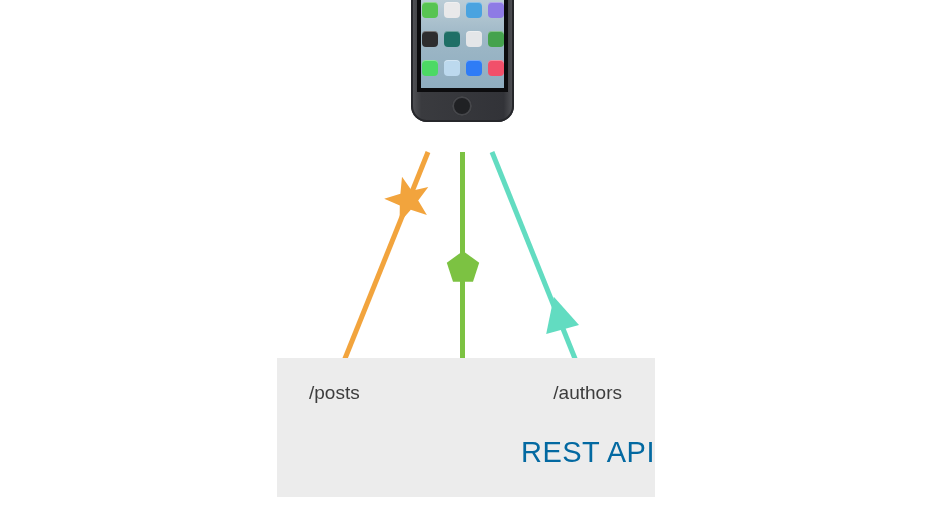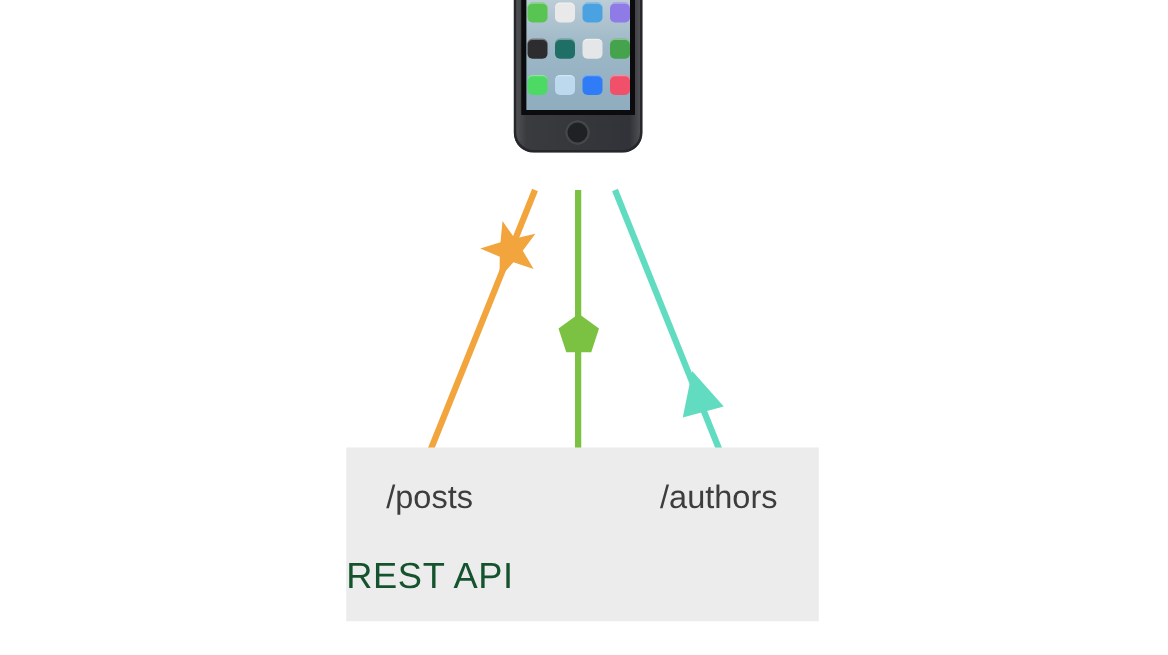--- a/index.html
+++ b/index.html
@@ -83,29 +83,29 @@
     height: 139px;
     background: #ececec;
     box-sizing: border-box;
   }
   .endpoint-row {
     display: flex;
     justify-content: space-between;
     padding: 24px 33px 0 32px;
   }
   .endpoint-label {
-    font-size: 26px;
+    font-size: 19px;
     color: #3d3d3d;
   }
   .api-title {
     margin-top: 32px;
-    text-align: left;
+    text-align: right;
     font-size: 29px;
     letter-spacing: 0.5px;
-    color: #14532d;
+    color: #0369a1;
   }
 </style>
 </head>
 <body>
 
 <div class="canvas">
 
   <div class="phone">
     <div class="phone-screen">
       <div class="app-grid">

